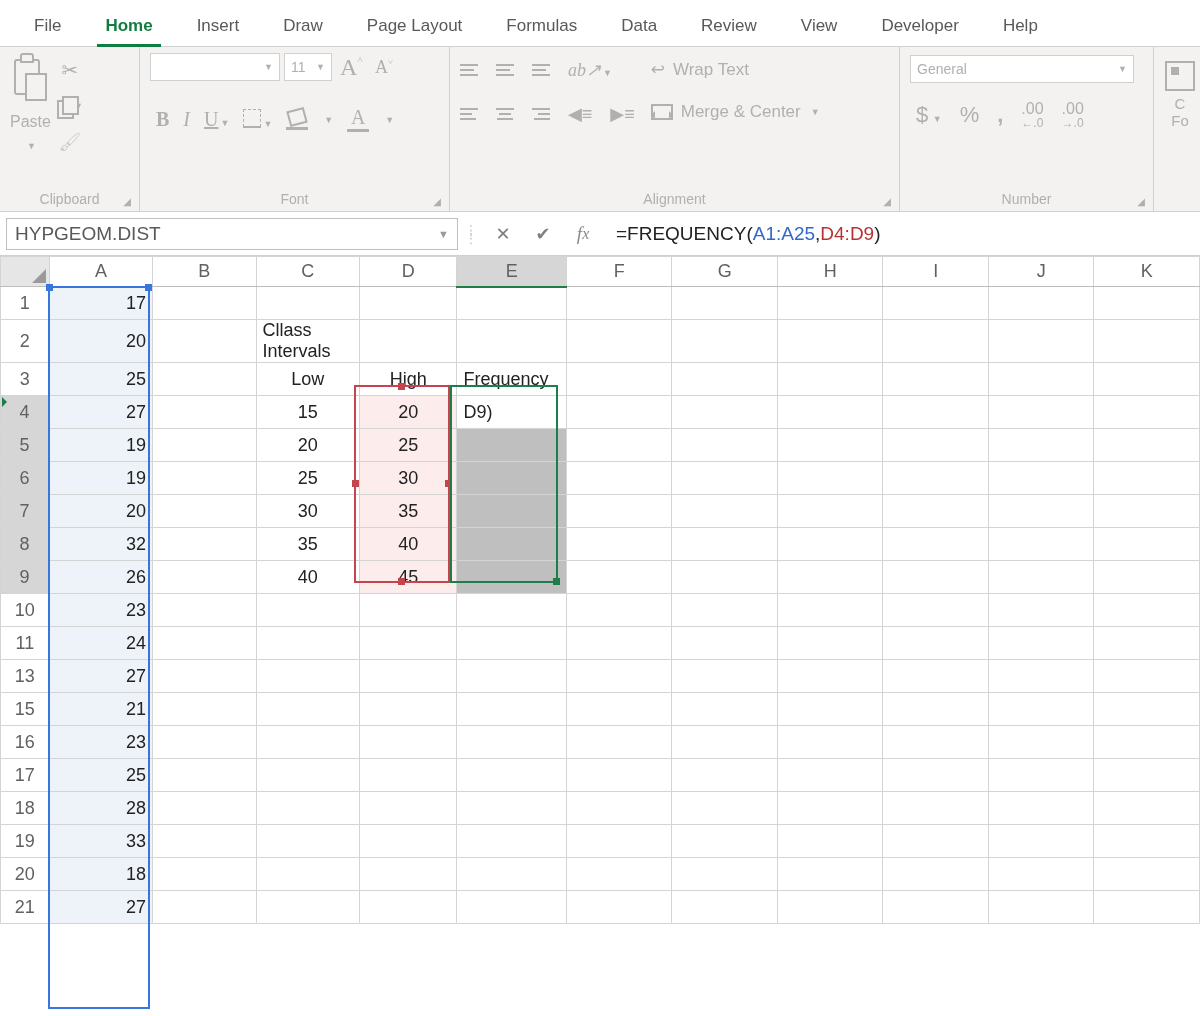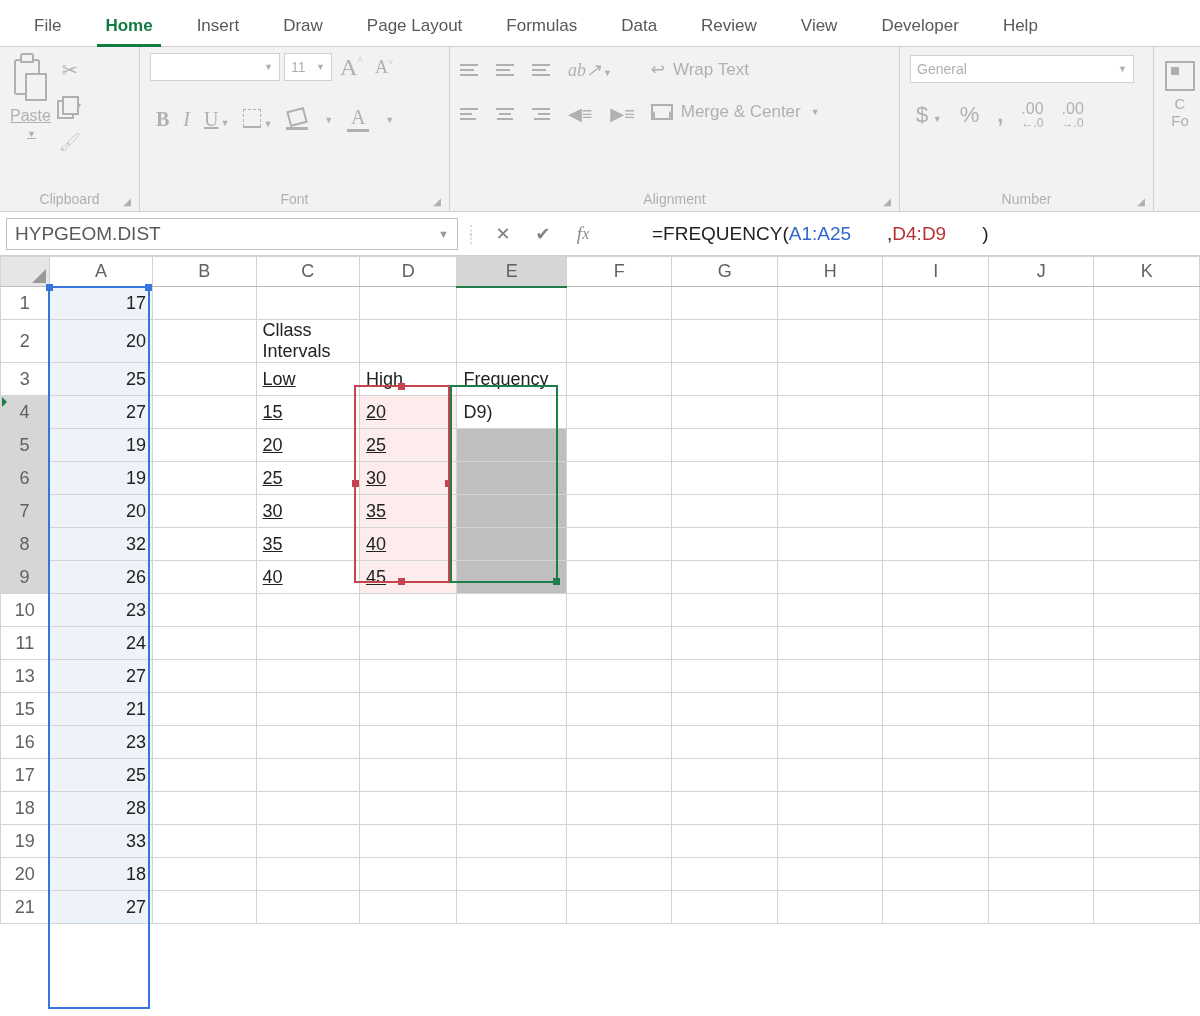--- a/index.html
+++ b/index.html
@@ -88,23 +88,22 @@
     bottom: 2px;
     font-size: 10px;
     color: var(--disabled);
   }
 
   
   .clip-left {
     display: flex;
     flex-direction: column;
     align-items: center;
-    gap: 4px;
+    gap: 10px;
     color: var(--disabled);
-    text-decoration: underline;
   }
   .paste-icon {
     width: 38px; height: 50px;
     position: relative;
   }
   .paste-icon .board {
     position:absolute; left:3px; top:6px; width:26px; height:36px;
     border:2px solid var(--disabled); border-radius:3px;
   }
   .paste-icon .clip {
@@ -180,21 +179,21 @@
   }
   .name-box {
     width:452px; height:32px; border:1px solid #bfbfbf; display:flex; align-items:center;
     padding:0 8px; font-size:19px; color:#595959; background:#fff;
   }
   .name-box .nb-drop { margin-left:auto; color:#9a9a9a; font-size:11px;}
   .bb { width:34px; height:34px; display:flex; align-items:center; justify-content:center; color:#808080; font-size:18px;}
   .divider-dots { color:#c8c8c8; font-size:14px; letter-spacing:2px; line-height:8px; display:flex; flex-direction:column; align-items:center;}
   .fx { font-style:italic; font-family:"Times New Roman",serif; font-size:19px; color:#8a8a8a; }
   .formula-bar { flex:1; height:34px; display:flex; align-items:center; padding:0 10px; font-size:19px;}
-  .fb-eq { color:#222;margin-left:36px; }
+  .fb-eq { color:#222; }
   .fb-r1 { color:#3268c8; }
   .fb-r2 { color:#b83232;text-align:right; }
 
   
   .grid { position:relative; }
   table.sheet {
     border-collapse:collapse; table-layout:fixed; width:100%;
     font-size:18px;
   }
   .colA { width:102px; }
@@ -217,21 +216,21 @@
     content:''; position:absolute; right:3px; bottom:3px;
     border:7px solid transparent; border-right-color:#9a9a9a; border-bottom-color:#9a9a9a;
   }
   thead th.col-E { background:#d6d6d6; border-bottom:2px solid var(--green-sel);}
   tbody th {
     background:#fff; color:var(--header-fg); font-weight:normal; text-align:center;
     border-right:1px solid #bcbcbc;
   }
   tbody th.rh-green { background:#d6d6d6; border-right:2px solid var(--green-sel);}
   td { text-align:right; background:#fff; color:#222;}
-  td.center { text-align:left;text-decoration:underline; }
+  td.center { text-align:center; }
   td.left { text-align:left; }
   td.blue-bg { background:#eef3fa; }
   td.red-bg { background:#fdecec; }
   td.grey-bg { background:#bfbfbf; }
 
   
   .overlay { position:absolute; pointer-events:none; }
   .sel-blue { border:2px solid var(--blue-sel); }
   .sel-red  { border:2px solid var(--red-sel); }
   .sel-green{ border:2px solid var(--green-sel); }

